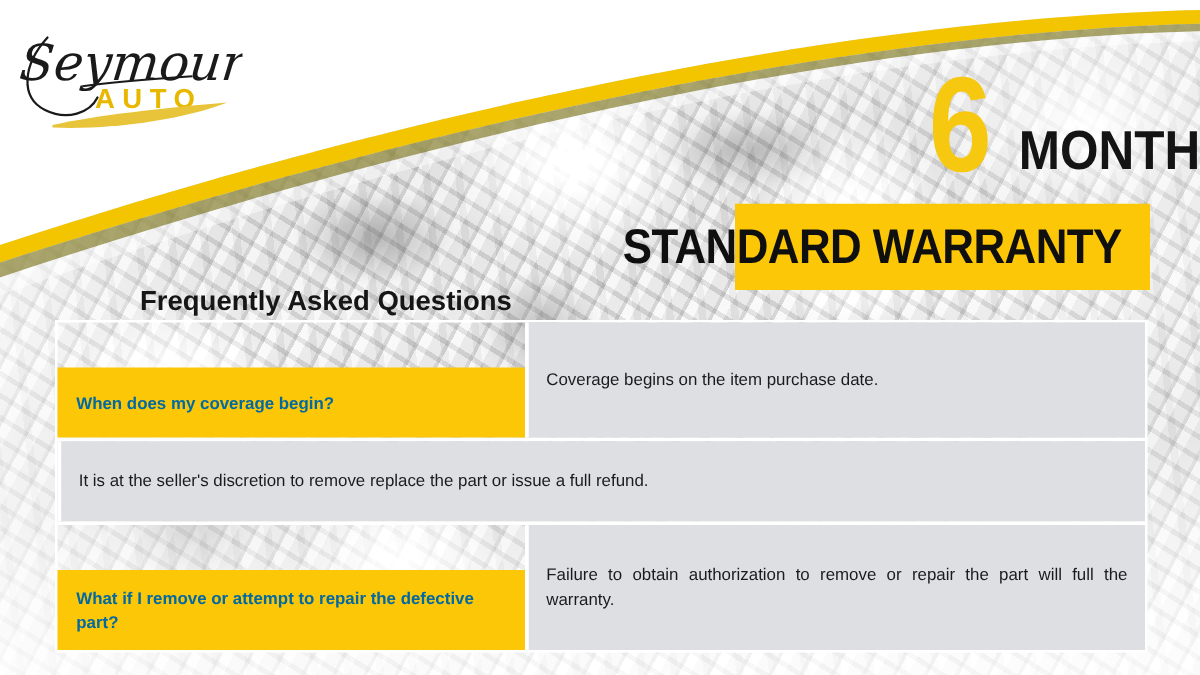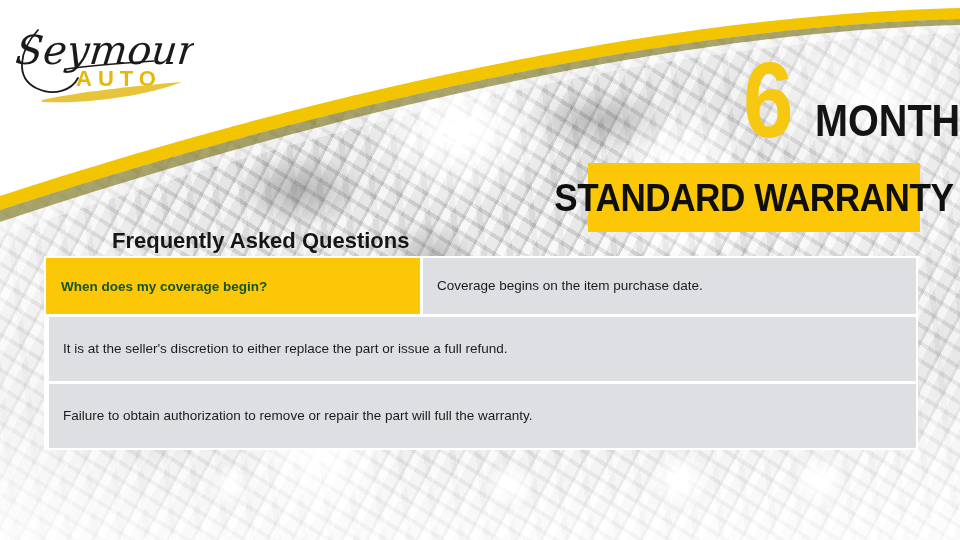--- a/index.html
+++ b/index.html
@@ -131,21 +131,21 @@
   
   .warranty-banner {
     position: absolute;
     left: 588px;
     top: 163px;
     width: 332px;
     height: 69px;
     background: #FBC707;
     display: flex;
     align-items: center;
-    justify-content: center;
+    justify-content: flex-end;
   }
   .warranty-banner .txt {
     font-family: "Liberation Sans", sans-serif;
     font-weight: bold;
     font-size: 39px;
     line-height: 39px;
     color: #0f0f0f;
     letter-spacing: -.5px;
     white-space: nowrap;
     transform: scaleX(.90);
@@ -179,28 +179,29 @@
     display: flex;
     align-items: stretch;
     border-bottom: 3px solid #ffffff;
   }
   .faq-row:last-child { border-bottom: none; }
 
   .faq-q {
     width: 374px;
     min-width: 374px;
     background: #FBC707;
-    color: #14532d;
+    color: #0369a1;
     font-weight: bold;
     font-size: 13.5px;
     line-height: 19px;
     padding: 13px 14px 13px 15px;
     box-sizing: border-box;
     display: flex;
     align-items: center;
+    margin-top: 36px;
   }
   .faq-a {
     flex: 1;
     background: #DEDFE3;
     color: #1b1b1b;
     font-weight: normal;
     font-size: 13.5px;
     line-height: 20px;
     padding: 13px 14px 13px 14px;
     box-sizing: border-box;
@@ -270,26 +271,27 @@
 
     <div class="faq-row row-short">
       <div class="faq-q">When does my coverage begin?</div>
       <div class="faq-a">
         <span>Coverage begins on the item purchase date.</span>
       </div>
     </div>
 
     <div class="faq-row row-tall">
       <div class="faq-a">
-        <span>It is at the seller's discretion to either replace the part or issue a full refund.</span>
+        <span>It is at the seller's discretion to remove replace the part or issue a full refund.</span>
       </div>
     </div>
 
 
     <div class="faq-row row-tall">
+      <div class="faq-q">What if I remove or attempt to repair the defective part?</div>
       <div class="faq-a">
         <span>Failure to obtain authorization to remove or repair the part will full the warranty.</span>
       </div>
     </div>
 
   </div>
 
 </div>
 
 </body></html>

